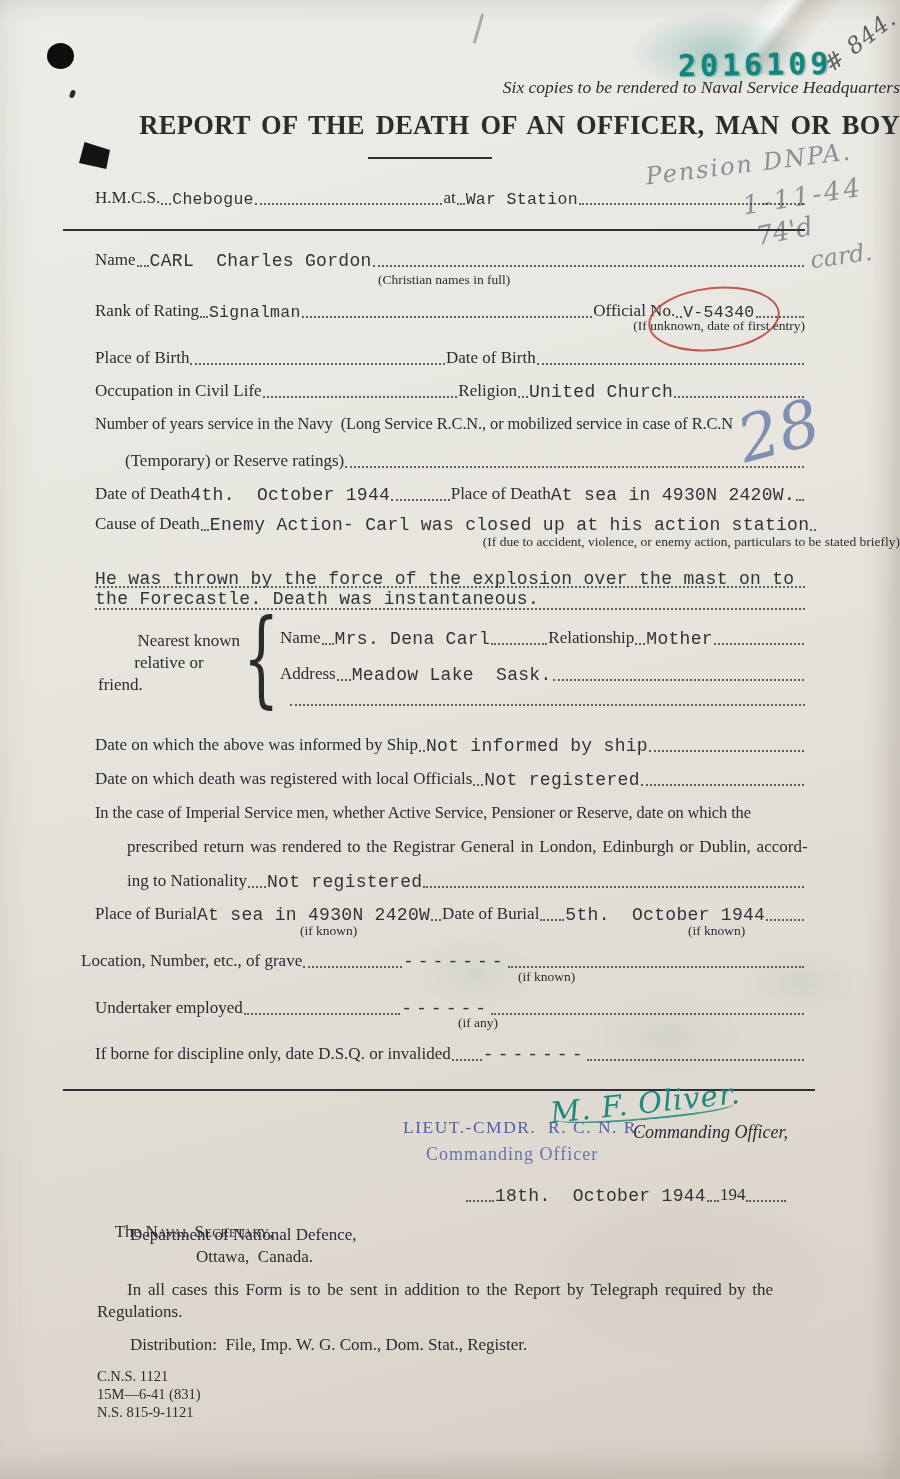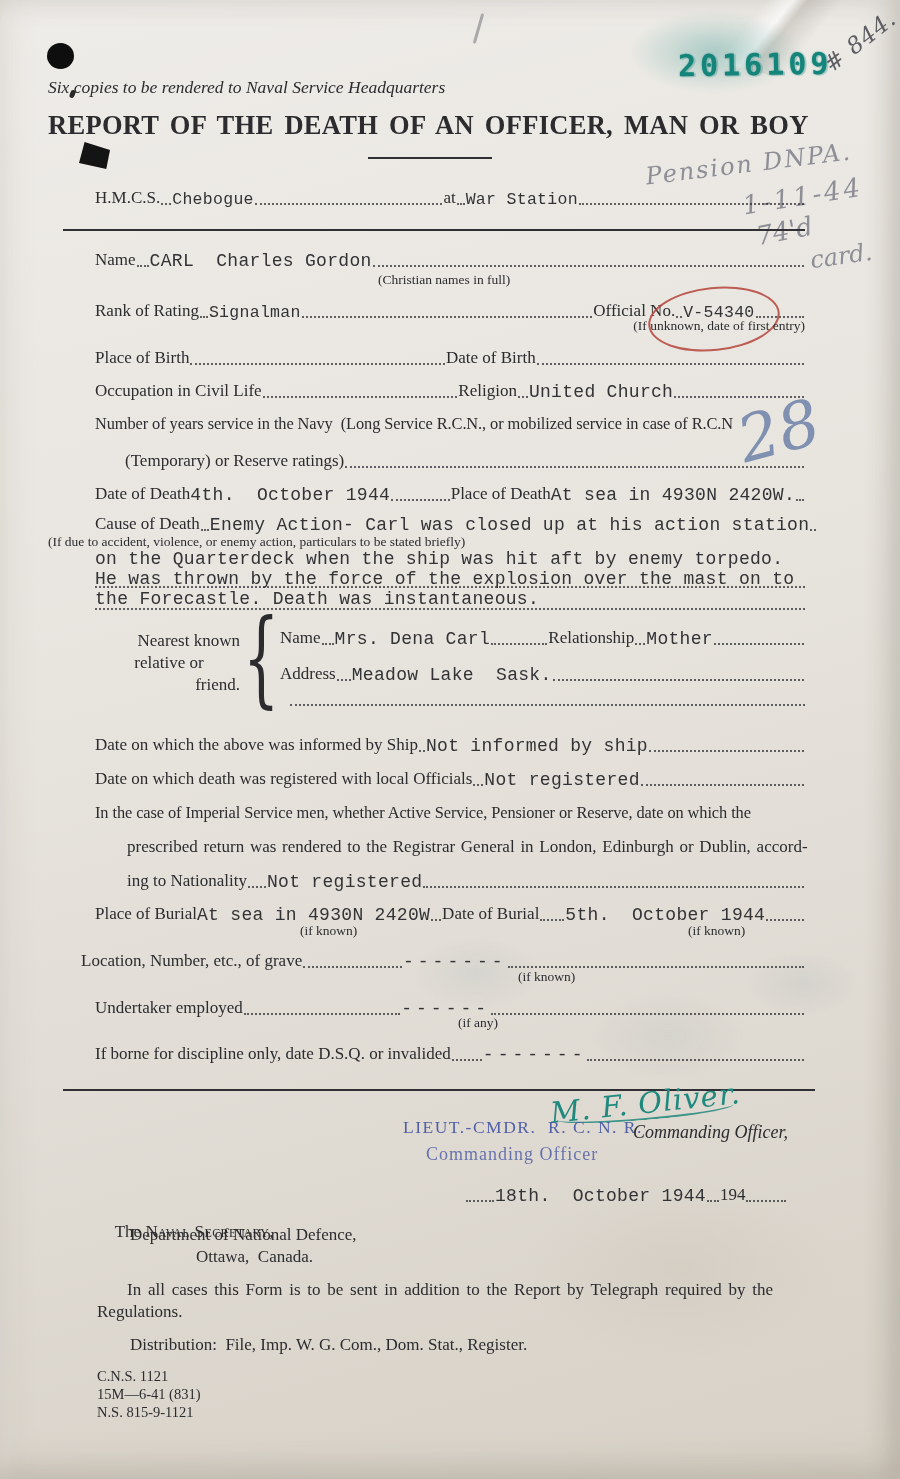--- a/index.html
+++ b/index.html
@@ -15,21 +15,21 @@
   .typed{font-family:"Liberation Mono","DejaVu Sans Mono",monospace;font-size:16.5px;color:#333336;white-space:pre;letter-spacing:.3px;transform:translateY(1px);}
   .typed.big{font-size:18px;}
   .row{position:absolute;display:flex;align-items:flex-end;}
   .dots{flex:1 1 auto;border-bottom:2px dotted rgba(42,42,46,.72);margin:0 1px 3px 1px;min-width:6px;}
   .dfix{flex:0 0 auto;}
   .hint{position:absolute;font-family:"Liberation Serif",serif;font-size:13.5px;color:#2c2c2f;white-space:pre;}
   .rule{position:absolute;height:2px;background:#303034;}
   .dotline{position:absolute;border-bottom:2px dotted rgba(42,42,46,.72);}
   .hand{position:absolute;font-family:"DejaVu Serif",serif;font-style:italic;color:#8d8e96;white-space:pre;}
   .stampblue{position:absolute;font-family:"Liberation Serif",serif;color:#4656a3;white-space:pre;}
-  .center{left:0;right:0;text-align:left;padding-left:48px;}
+  .center{left:0;right:0;text-align:right;padding-left:48px;}
   .smallcaps{font-variant:small-caps;letter-spacing:.4px;}
 </style>
 </head>
 <body>
 
 <div class="paper">
 
   <div class="abs" style="left:47px;top:43px;width:27px;height:26px;background:#0e0e0e;border-radius:50%;"></div>
   <div class="abs" style="left:70px;top:90px;width:5px;height:8px;background:#2a2a2a;border-radius:40%;transform:rotate(20deg);"></div>
   <div class="abs" style="left:79px;top:142px;width:31px;height:27px;background:#141414;clip-path:polygon(18% 0,100% 30%,88% 100%,0 78%);"></div>
@@ -117,29 +117,28 @@
     <span class="dots dfix" style="width:8px;"></span>
   </div>
 
   <div class="row" style="left:95px;right:95px;top:514px;">
     <span class="lbl">Cause of Death</span>
     <span class="dots dfix" style="width:8px;"></span>
     <span class="typed big">Enemy Action- Carl was closed up at his action station</span>
     <span class="dots"></span>
   </div>
   <div class="abs center hint" style="top:534px;position:absolute;">(If due to accident, violence, or enemy action, particulars to be stated briefly)</div>
-  <div class="abs typed big" style="left:95px;top:548px;">on the Quarterdeck when the ship was hit aft by enemy torpedo.</div>
   <div class="dotline" style="left:95px;right:95px;top:570px;height:16px;"></div>
   <div class="abs typed big" style="left:95px;top:568px;">He was thrown by the force of the explosion over the mast on to</div>
   <div class="abs typed big" style="left:95px;top:588px;">the Forecastle. Death was instantaneous.</div>
   <div class="dotline" style="left:95px;right:95px;top:592px;height:16px;"></div>
 
   <div class="abs lbl" style="left:98px;top:631px;width:142px;text-align:right;">Nearest known</div>
   <div class="abs lbl" style="left:98px;top:653px;width:142px;text-align:center;">relative or</div>
-  <div class="abs lbl" style="left:98px;top:675px;width:142px;text-align:right;">friend.</div>
+  <div class="abs lbl" style="left:98px;top:675px;width:142px;text-align:left;">friend.</div>
   <div class="abs" style="left:228px;top:606px;font-family:'DejaVu Serif',serif;font-size:104px;line-height:1;transform:scaleX(.55);color:#2c2c2f;">{</div>
 
   <div class="row" style="left:280px;right:95px;top:628px;">
     <span class="lbl">Name</span>
     <span class="dots dfix" style="width:12px;"></span>
     <span class="typed big">Mrs. Dena Carl</span>
     <span class="dots"></span>
     <span class="lbl">Relationship</span>
     <span class="dots dfix" style="width:10px;"></span>
     <span class="typed big">Mother</span>

